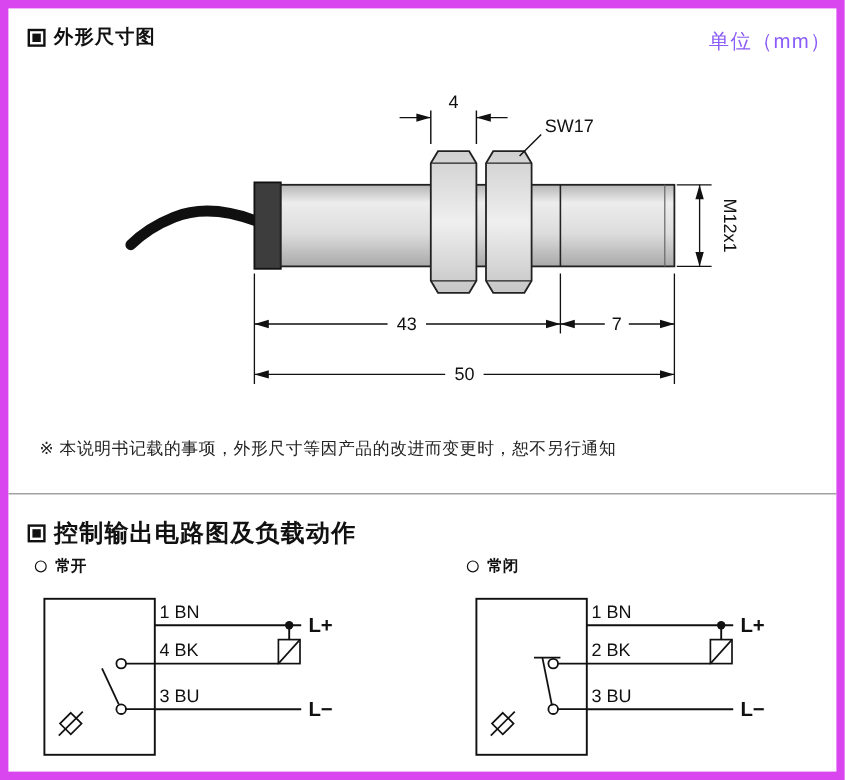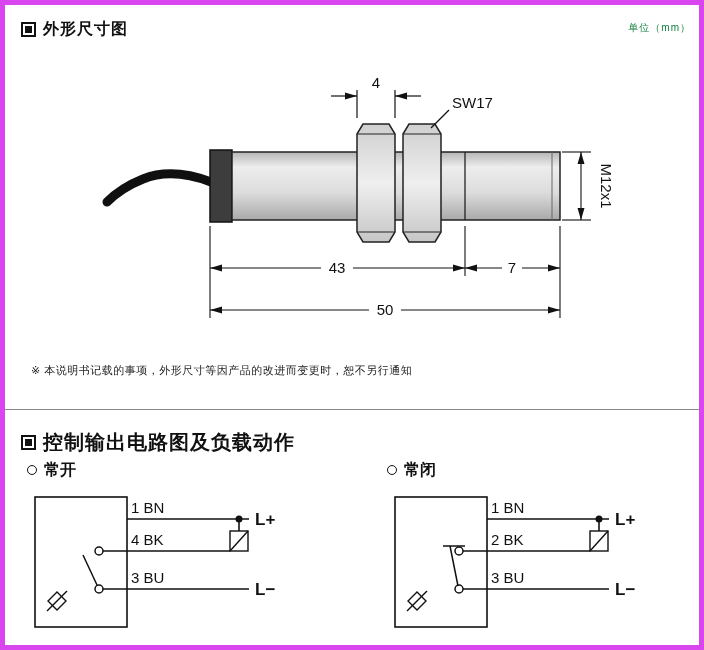--- a/index.html
+++ b/index.html
@@ -1,63 +1,63 @@
 <!DOCTYPE html>
 <html><head>
 <meta charset="utf-8">
 <style>
   html,body{margin:0;padding:0;background:#fff;}
   .page{
     position:relative;
     width:704px;height:650px;
     background:#ffffff;
-    border:5px solid #d946ef;
+    border:7px solid #d946ef;
     box-sizing:border-box;
     font-family:"Liberation Sans","DejaVu Sans",sans-serif;
     color:#111;
     overflow:hidden;
   }
   .sec-header{
     position:absolute;left:0;top:0;width:704px;height:40px;
   }
   .sec-title{
     position:absolute;left:16px;top:14px;
     font-size:16px;font-weight:bold;color:#111;
     display:flex;align-items:center;letter-spacing:1px;
   }
   .sq-icon{
     width:11px;height:11px;border:2px solid #111;
     display:inline-block;position:relative;margin-right:7px;flex:0 0 auto;
   }
   .sq-inner{position:absolute;left:2px;top:2px;right:2px;bottom:2px;background:#111;}
   .unit-label{
     position:absolute;right:18px;top:16px;
-    font-size:10px;color:#15803d;letter-spacing:1px;
+    font-size:17px;color:#8b5cf6;letter-spacing:1px;
   }
   .dim-svg{position:absolute;left:0;top:55px;}
   .note{
     position:absolute;left:26px;top:358px;width:640px;
-    font-size:11px;color:#222;letter-spacing:0.5px;
+    font-size:14px;color:#222;letter-spacing:0.5px;
   }
   .divider{
     position:absolute;left:0;top:404px;width:704px;height:0;
     border-top:1.5px solid #8a8a8a;
   }
   .sec2-title{
     position:absolute;left:16px;top:424px;
     font-size:20px;font-weight:bold;display:flex;align-items:center;letter-spacing:1px;
   }
   .circuits{
     position:absolute;left:22px;top:456px;width:660px;
     display:flex;gap:30px;
   }
   .circuit{width:330px;}
   .mode-row{
     display:flex;align-items:center;height:18px;margin-bottom:8px;
-    font-size:16px;font-weight:bold;color:#111;
+    font-size:13px;font-weight:bold;color:#111;
   }
   .circle-icon{
     width:8px;height:8px;border:1.5px solid #111;border-radius:50%;
     display:inline-block;margin-right:7px;flex:0 0 auto;
   }
   svg text{font-family:"Liberation Sans","DejaVu Sans",sans-serif;}
 </style>
 </head>
 <body>
 

